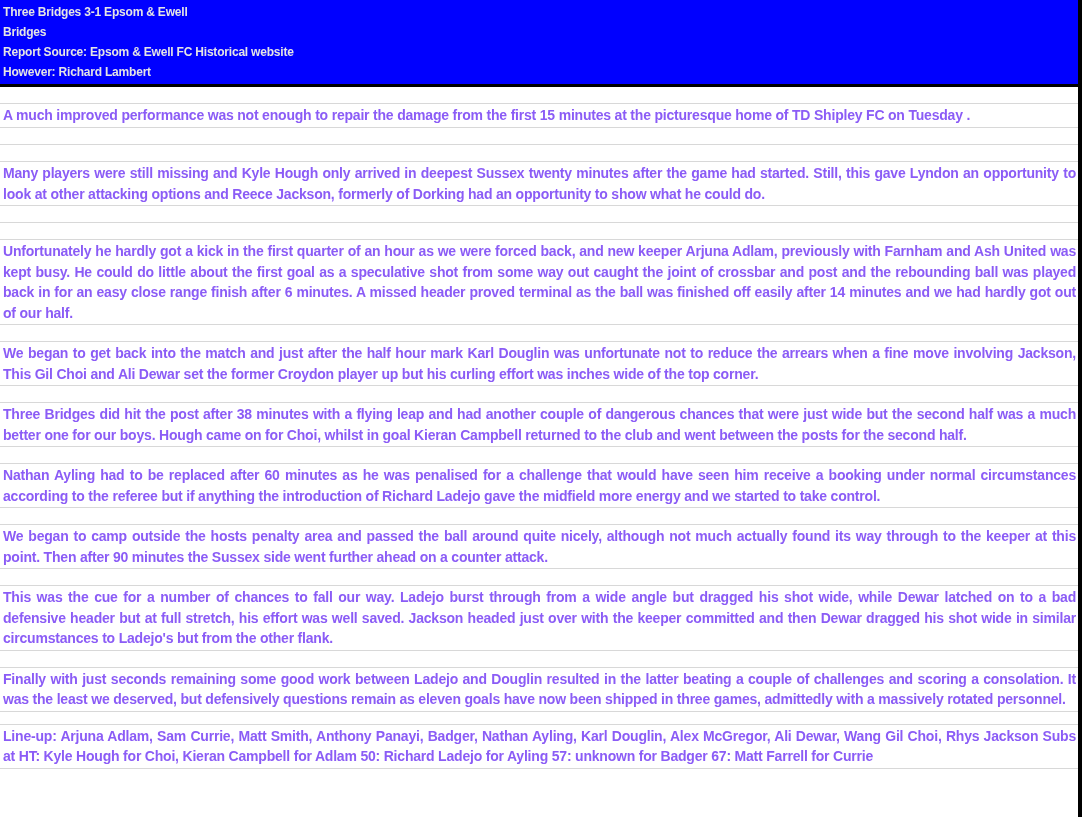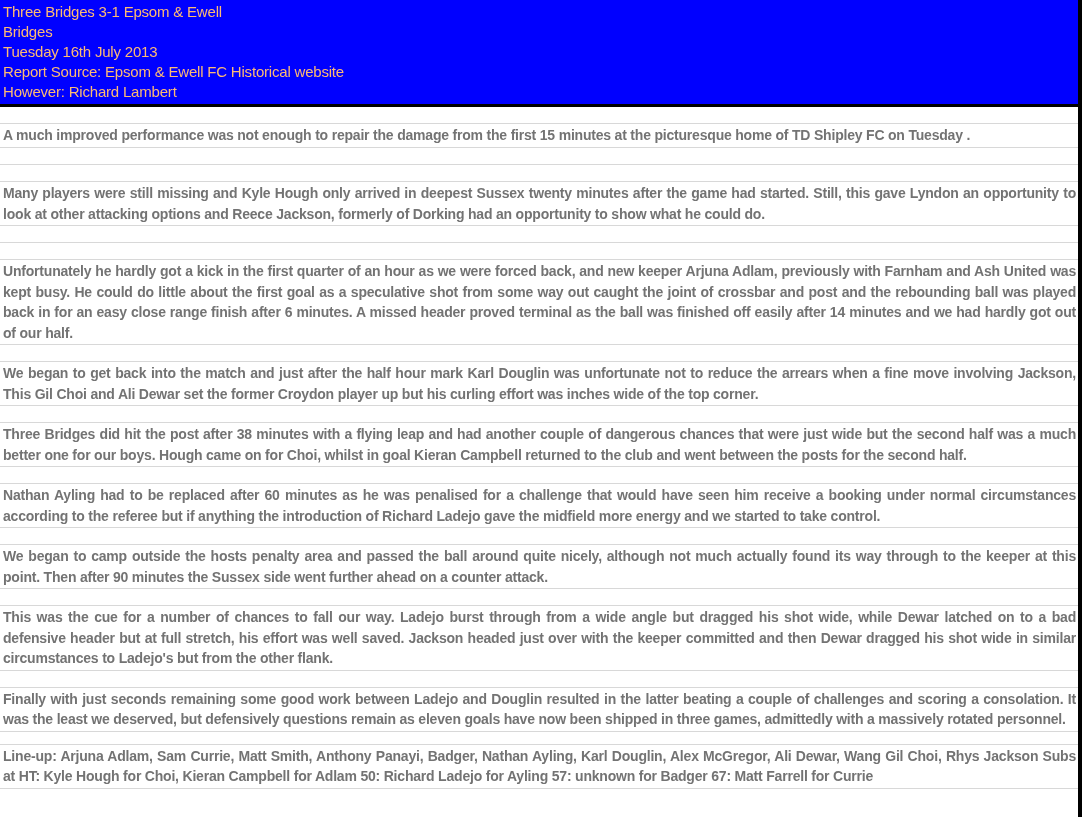--- a/index.html
+++ b/index.html
@@ -29,59 +29,58 @@
     top: 0;
     left: 0;
     width: 1078px;
   }
   .match-header {
     background: #0000FF;
     border-bottom: 3px solid #000000;
     padding: 2px 0 2px 3px;
   }
   .match-header .hline {
-    color: #fdba74;
-    font-size: 15px;
+    color: #e5e5e5;
+    font-size: 12px;
     line-height: 20px;
-    font-weight: normal;
+    font-weight: bold;
     letter-spacing: -0.2px;
     white-space: nowrap;
   }
   .spacer {
     height: 16px;
     border-bottom: 1px solid #d8d8d8;
   }
   .spacer.sm {
     height: 12px;
   }
   .textrow {
     border-bottom: 1px solid #d8d8d8;
     padding: 1px 2px 1px 3px;
     min-height: 21px;
   }
   .textrow p {
     margin: 0;
-    color: #737373;
+    color: #8b5cf6;
     font-size: 14px;
     line-height: 20.5px;
     font-weight: bold;
     letter-spacing: -0.2px;
     text-align: justify;
   }
 </style>
 </head>
 <body>
 
 <div class="sheet">
   <div class="content">
 
     <div class="match-header">
       <div class="hline">Three Bridges 3-1 Epsom &amp; Ewell</div>
       <div class="hline">Bridges</div>
-      <div class="hline">Tuesday 16th July 2013</div>
       <div class="hline">Report Source: Epsom &amp; Ewell FC Historical website</div>
       <div class="hline">However: Richard Lambert</div>
     </div>
 
     <div class="spacer"></div>
 
     <div class="textrow">
       <p>A much improved performance was not enough to repair the damage from the first 15 minutes at the picturesque home of TD Shipley FC on Tuesday .</p>
     </div>
     <div class="spacer"></div>

